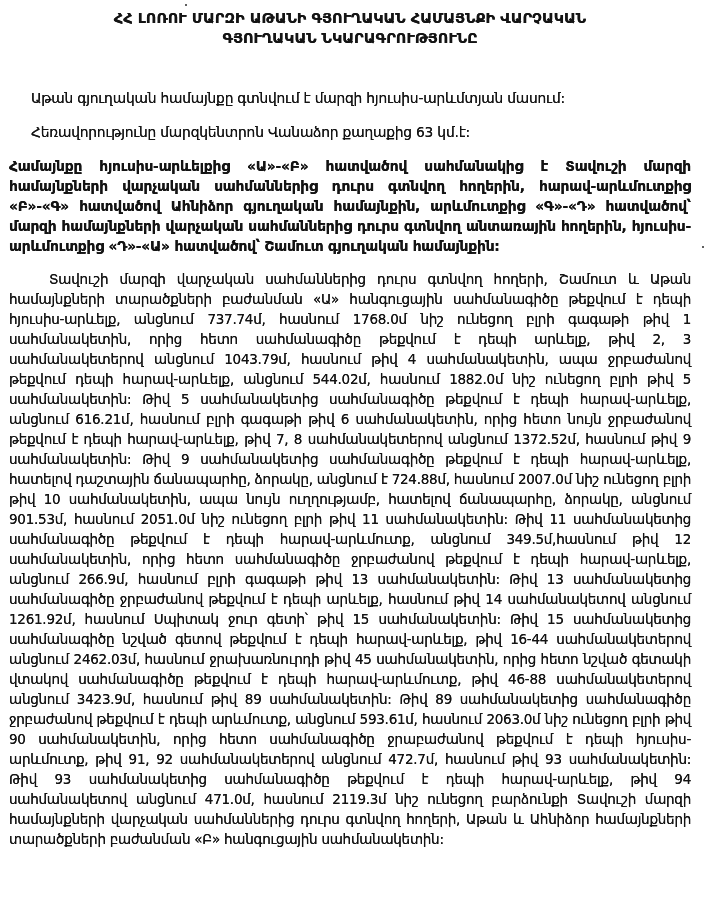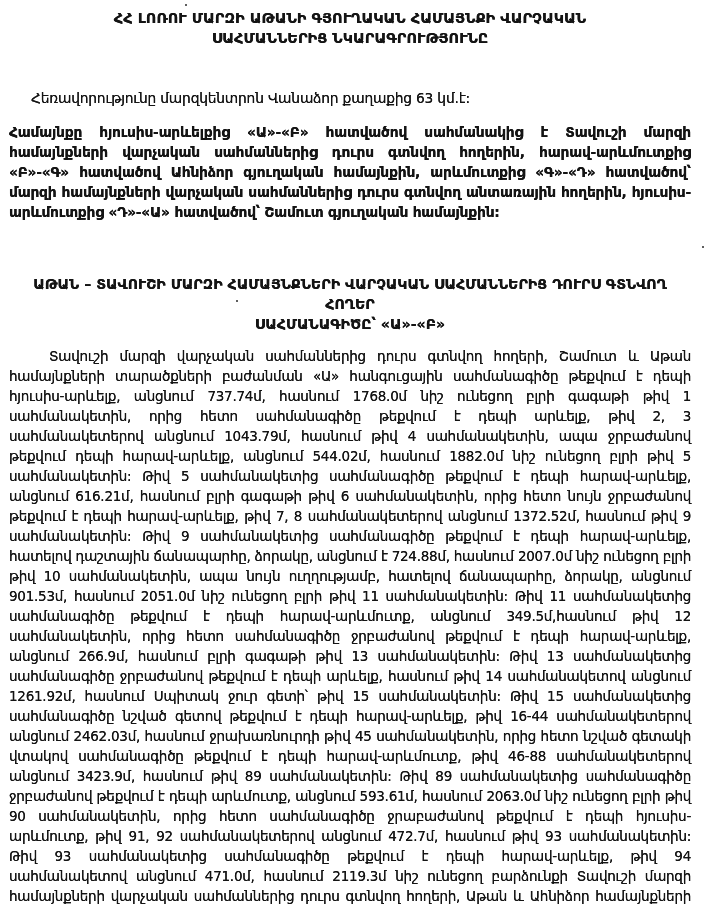--- a/index.html
+++ b/index.html
@@ -67,28 +67,25 @@
 <body>
 
 <div class="page">
 
   <div class="speck speck-1"></div>
   <div class="speck speck-2"></div>
   <div class="speck speck-3"></div>
 
   <div class="doc-title">
     <div>ՀՀ ԼՈՌՈՒ ՄԱՐԶԻ ԱԹԱՆԻ ԳՅՈՒՂԱԿԱՆ ՀԱՄԱՅՆՔԻ ՎԱՐՉԱԿԱՆ</div>
-    <div>ՍԱՀՄԱՆՆԵՐԻՑ ՆԿԱՐԱԳՐՈՒԹՅՈՒՆԸ</div>
+    <div>ԳՅՈՒՂԱԿԱՆ ՆԿԱՐԱԳՐՈՒԹՅՈՒՆԸ</div>
   </div>
 
   <div class="intro">
+    <p class="para indent-sm">Աթան գյուղական համայնքը գտնվում է մարզի հյուսիս-արևմտյան մասում:</p>
     <p class="para indent-sm gap-sm">Հեռավորությունը մարզկենտրոն  Վանաձոր քաղաքից 63  կմ.է:</p>
     <p class="para gap-xs">Համայնքը հյուսիս-արևելքից «Ա»-«Բ» հատվածով սահմանակից է Տավուշի մարզի համայնքների վարչական սահմաններից դուրս գտնվող հողերին, հարավ-արևմուտքից «Բ»-«Գ» հատվածով Ահնիձոր գյուղական համայնքին, արևմուտքից «Գ»-«Դ» հատվածով՝ մարզի համայնքների վարչական սահմաններից դուրս գտնվող անտառային հողերին, հյուսիս-արևմուտքից «Դ»-«Ա» հատվածով՝ Շամուտ գյուղական համայնքին:</p>
   </div>
 
-  <div class="section-heading">
-    <div>ԱԹԱՆ – ՏԱՎՈՒՇԻ ՄԱՐԶԻ ՀԱՄԱՅՆՔՆԵՐԻ ՎԱՐՉԱԿԱՆ ՍԱՀՄԱՆՆԵՐԻՑ ԴՈՒՐՍ ԳՏՆՎՈՂ ՀՈՂԵՐ</div>
-    <div>ՍԱՀՄԱՆԱԳԻԾԸ՝ «Ա»-«Բ»</div>
-  </div>
 
   <p class="body-para">Տավուշի մարզի վարչական սահմաններից դուրս գտնվող հողերի, Շամուտ և Աթան համայնքների տարածքների բաժանման «Ա» հանգուցային սահմանագիծը թեքվում է դեպի հյուսիս-արևելք, անցնում 737.74մ, հասնում 1768.0մ նիշ ունեցող բլրի գագաթի թիվ 1 սահմանակետին,  որից հետո սահմանագիծը թեքվում է դեպի  արևելք, թիվ 2, 3 սահմանակետերով անցնում 1043.79մ, հասնում թիվ 4 սահմանակետին, ապա ջրբաժանով թեքվում դեպի հարավ-արևելք, անցնում 544.02մ,  հասնում 1882.0մ նիշ ունեցող բլրի թիվ 5 սահմանակետին: Թիվ 5 սահմանակետից սահմանագիծը թեքվում է դեպի հարավ-արևելք, անցնում 616.21մ, հասնում բլրի գագաթի թիվ 6 սահմանակետին, որից հետո նույն ջրբաժանով թեքվում է դեպի հարավ-արևելք, թիվ 7, 8 սահմանակետերով անցնում 1372.52մ, հասնում թիվ 9 սահմանակետին: Թիվ 9 սահմանակետից սահմանագիծը թեքվում է դեպի հարավ-արևելք, հատելով դաշտային ճանապարհը, ձորակը, անցնում է 724.88մ, հասնում 2007.0մ նիշ ունեցող բլրի թիվ 10 սահմանակետին, ապա նույն ուղղությամբ, հատելով ճանապարհը, ձորակը, անցնում 901.53մ, հասնում 2051.0մ նիշ ունեցող բլրի թիվ 11 սահմանակետին: Թիվ 11 սահմանակետից  սահմանագիծը թեքվում է դեպի հարավ-արևմուտք, անցնում 349.5մ,հասնում թիվ 12 սահմանակետին, որից հետո սահմանագիծը ջրբաժանով թեքվում է դեպի հարավ-արևելք, անցնում 266.9մ, հասնում բլրի գագաթի թիվ 13 սահմանակետին: Թիվ 13 սահմանակետից սահմանագիծը ջրբաժանով թեքվում է դեպի արևելք, հասնում  թիվ 14 սահմանակետով անցնում 1261.92մ, հասնում Սպիտակ ջուր գետի՝ թիվ 15 սահմանակետին: Թիվ 15 սահմանակետից սահմանագիծը նշված գետով թեքվում է դեպի հարավ-արևելք, թիվ 16-44 սահմանակետերով անցնում 2462.03մ, հասնում ջրախառնուրդի թիվ 45 սահմանակետին, որից հետո նշված գետակի վտակով սահմանագիծը թեքվում է դեպի հարավ-արևմուտք, թիվ 46-88 սահմանակետերով անցնում 3423.9մ, հասնում թիվ 89 սահմանակետին: Թիվ 89 սահմանակետից սահմանագիծը ջրբաժանով թեքվում է դեպի արևմուտք, անցնում 593.61մ, հասնում 2063.0մ նիշ ունեցող բլրի թիվ 90 սահմանակետին, որից հետո սահմանագիծը ջրաբաժանով թեքվում է դեպի հյուսիս-արևմուտք, թիվ 91, 92  սահմանակետերով անցնում 472.7մ, հասնում թիվ 93 սահմանակետին: Թիվ 93 սահմանակետից սահմանագիծը թեքվում է դեպի հարավ-արևելք, թիվ 94 սահմանակետով անցնում 471.0մ, հասնում 2119.3մ նիշ ունեցող բարձունքի Տավուշի մարզի համայնքների վարչական սահմաններից դուրս գտնվող հողերի, Աթան և Ահնիձոր համայնքների տարածքների բաժանման «Բ» հանգուցային սահմանակետին:</p>
 
 </div>
 
 </body></html>

